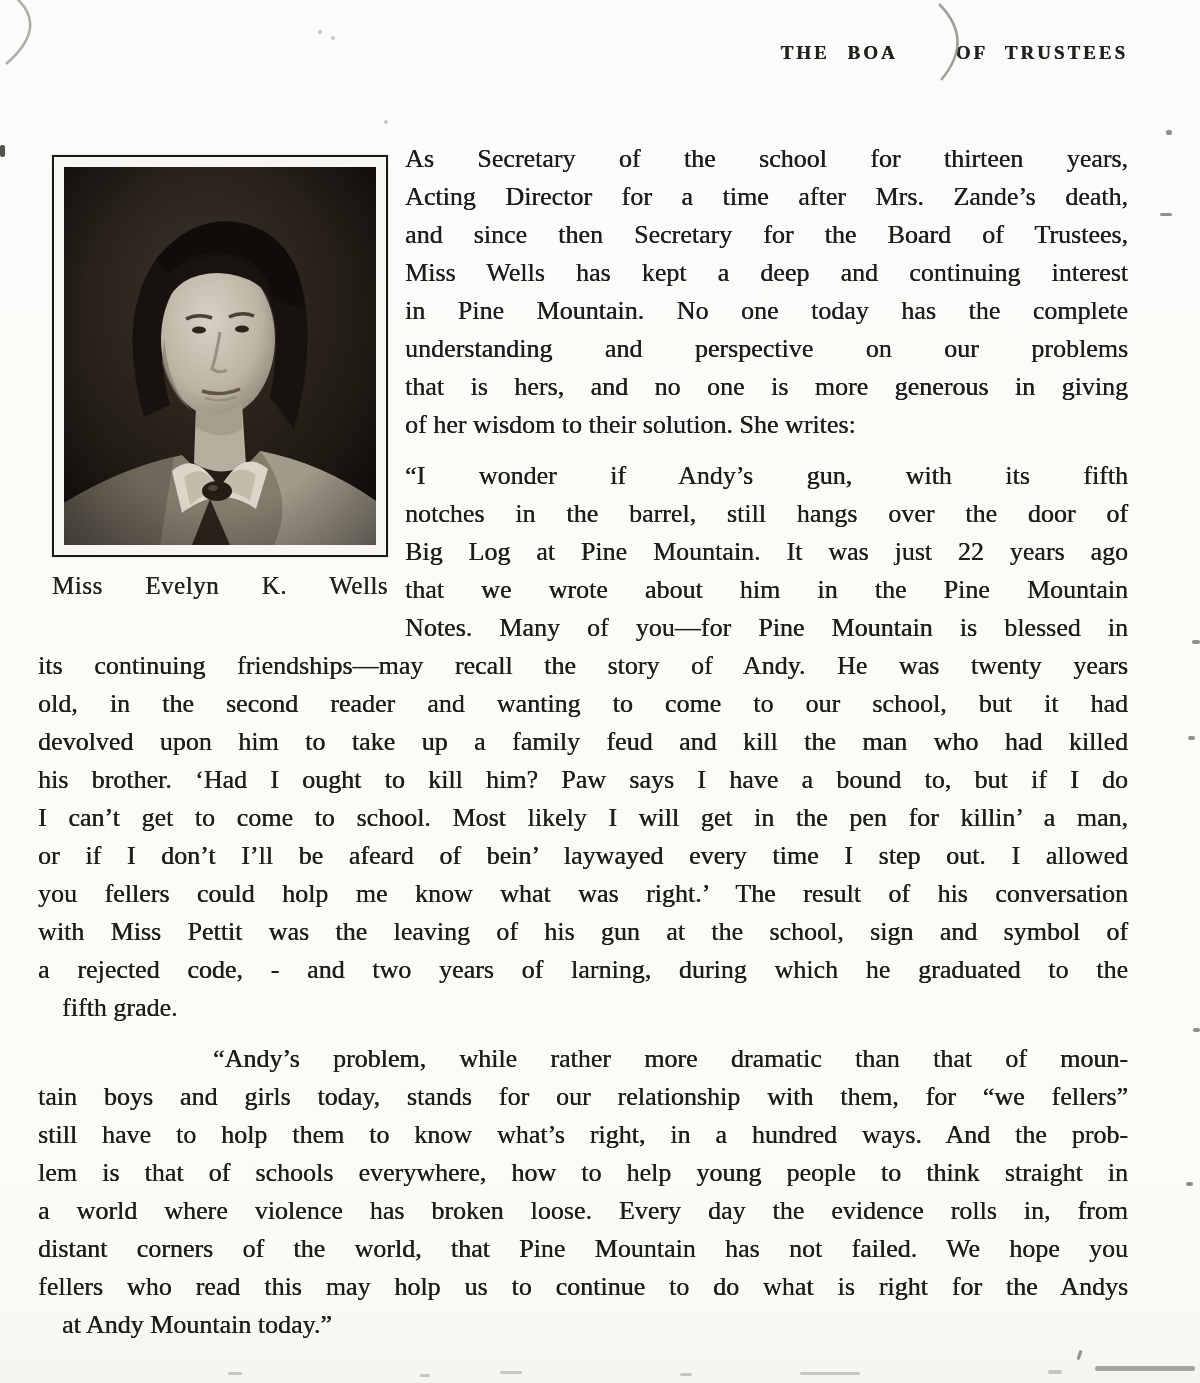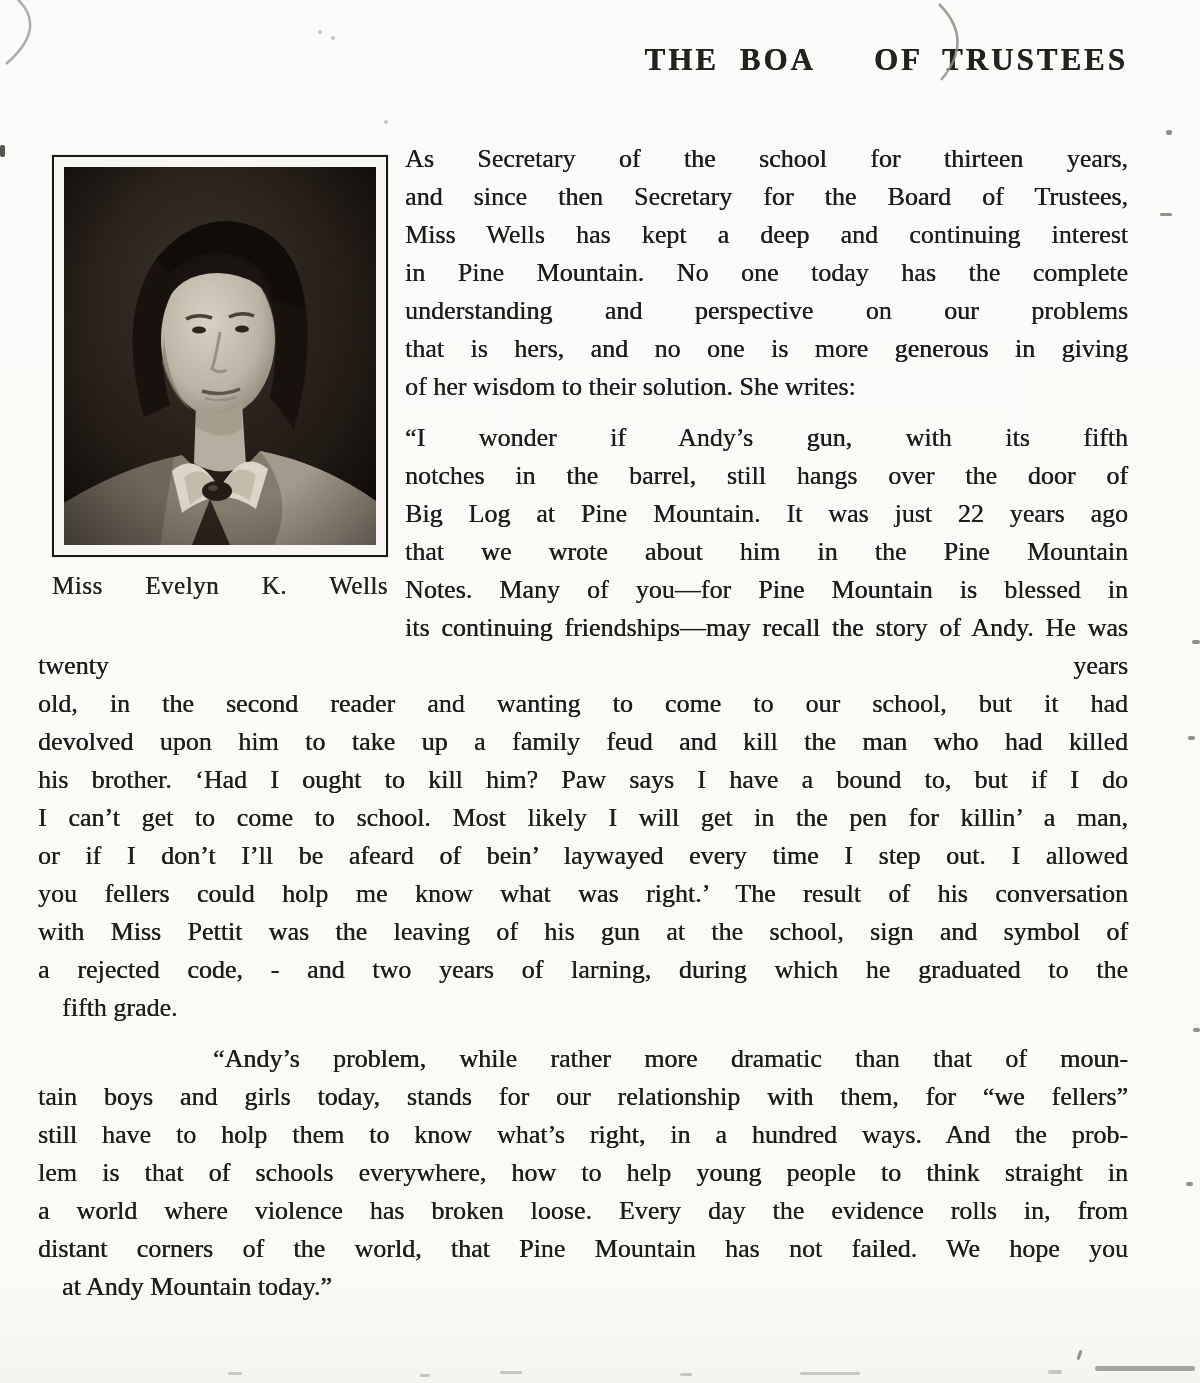--- a/index.html
+++ b/index.html
@@ -9,21 +9,21 @@
     font-family:"Liberation Serif", serif;
     color:#1e1d1b;
     position:relative;
     overflow:hidden;
   }
   .page{position:absolute;inset:0;background:linear-gradient(180deg,#fcfbf9 0%,#fbfaf7 92%,#f5f4f1 100%);}
 
   
   .header{
     position:absolute;top:42px;right:72px;
-    font-weight:bold;font-size:31px;letter-spacing:3px;word-spacing:10px;
+    font-weight:bold;font-size:19px;letter-spacing:3px;word-spacing:10px;
     color:#23221f;white-space:nowrap;
     text-shadow:0.3px 0 0 currentColor;
   }
   .header .gap{display:inline-block;width:58px;}
 
   
   .curl{position:absolute;pointer-events:none;}
   .artifact{position:absolute;background:#8f8f8b;border-radius:2px;}
   .artifact.light{background:#c6c5c0;}
   .artifact.dark{background:#55544f;}
@@ -152,20 +152,21 @@
           <ellipse cx="149" cy="321" rx="5" ry="3" fill="#4d4336"></ellipse>
           <path d="M 146 332 L 166 378 L 128 378 Z" fill="#2b241c"></path>
           <rect width="312" height="378" fill="url(#vign)"></rect>
         </svg>
       </div>
       <div class="photo-caption">Miss Evelyn K. Wells</div>
     </div>
 
     <div class="para p1">
         <div class="line first">As Secretary of the school for thirteen years,</div>
+        <div class="line">Acting Director for a time after Mrs. Zande’s death,</div>
         <div class="line">and since then Secretary for the Board of Trustees,</div>
         <div class="line">Miss Wells has kept a deep and continuing interest</div>
         <div class="line">in Pine Mountain. No one today has the complete</div>
         <div class="line">understanding and perspective on our problems</div>
         <div class="line">that is hers, and no one is more generous in giving</div>
         <div class="line last">of her wisdom to their solution. She writes:</div>
       </div>
     <div class="para p2">
         <div class="line first">“I wonder if Andy’s gun, with its fifth</div>
         <div class="line">notches in the barrel, still hangs over the door of</div>
@@ -183,17 +184,18 @@
         <div class="line">a rejected code, - and two years of larning, during which he graduated to the</div>
         <div class="line last">fifth grade.</div>
       </div>
     <div class="para p3">
         <div class="line first">“Andy’s problem, while rather more dramatic than that of moun-</div>
         <div class="line">tain boys and girls today, stands for our relationship with them, for “we fellers”</div>
         <div class="line">still have to holp them to know what’s right, in a hundred ways. And the prob-</div>
         <div class="line">lem is that of schools everywhere, how to help young people to think straight in</div>
         <div class="line">a world where violence has broken loose. Every day the evidence rolls in, from</div>
         <div class="line">distant corners of the world, that Pine Mountain has not failed. We hope you</div>
+        <div class="line">fellers who read this may holp us to continue to do what is right for the Andys</div>
         <div class="line last">at Andy Mountain today.”</div>
       </div>
 
   </div>
 </div>
 
 </body></html>

